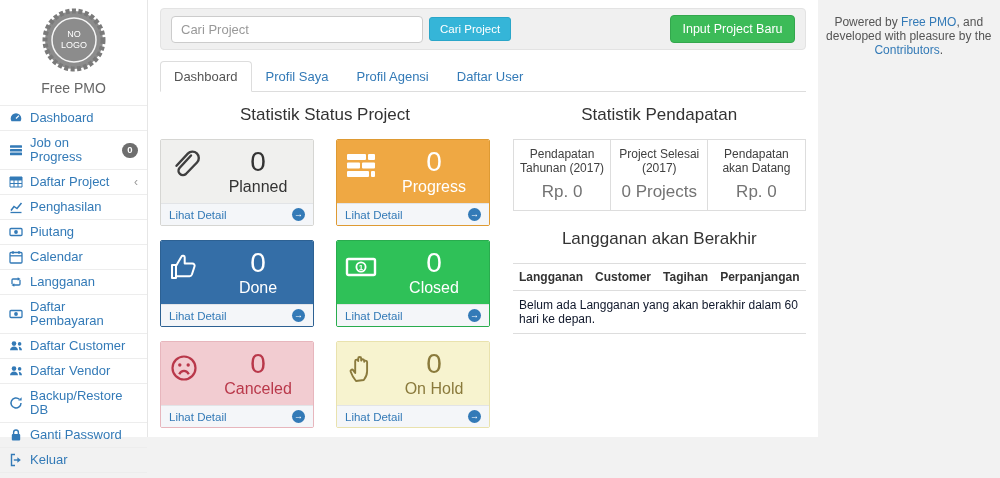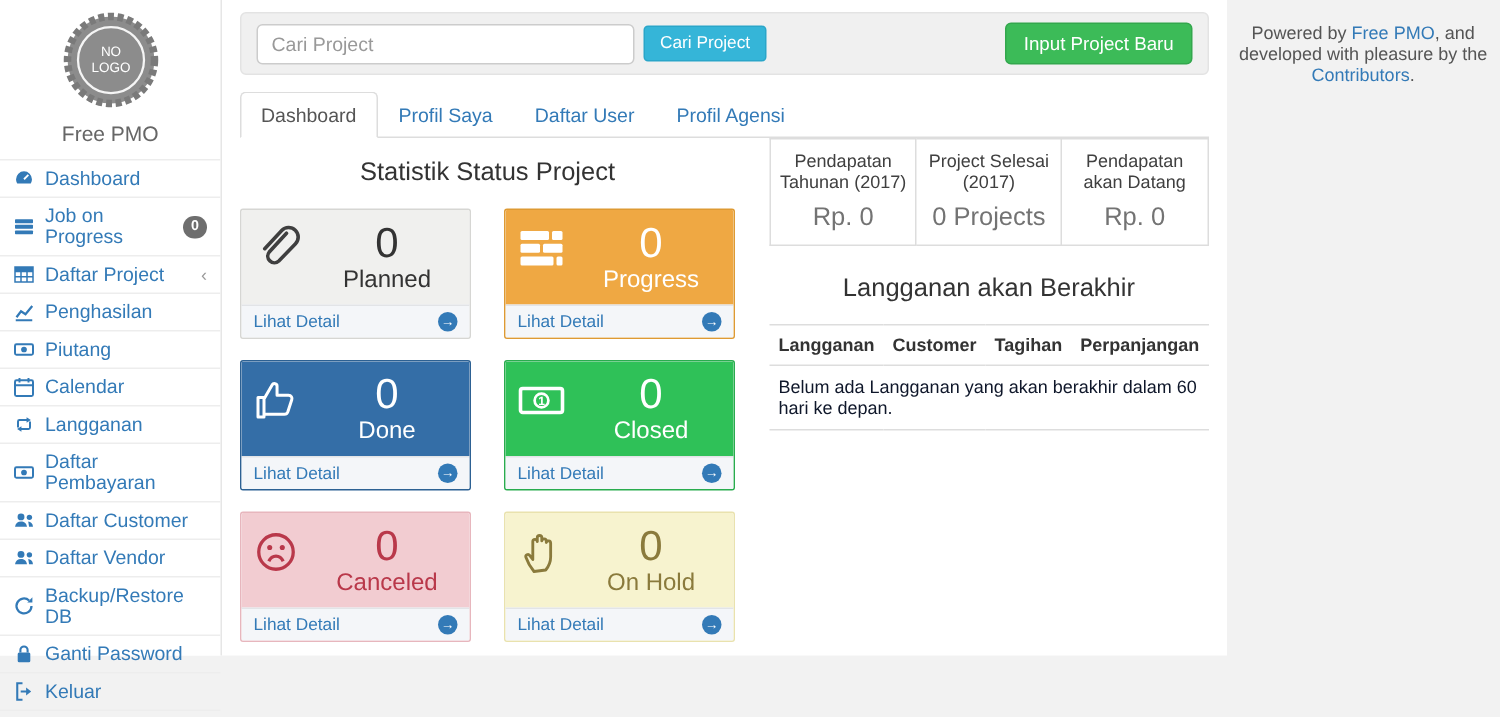--- a/index.html
+++ b/index.html
@@ -269,22 +269,22 @@
 
       <div class="well">
         <input class="search-input" type="text" placeholder="Cari Project" style="">
         <button class="btn btn-cyan">Cari Project</button>
         <button class="btn btn-green">Input Project Baru</button>
       </div>
 
       <div class="tabs">
         <div class="tab active">Dashboard</div>
         <div class="tab">Profil Saya</div>
+        <div class="tab">Profil Agensi</div>
         <div class="tab">Daftar User</div>
-        <div class="tab">Profil Agensi</div>
       </div>
 
       <div class="columns">
 
         <div class="col-left">
           <div class="section-title">Statistik Status Project</div>
 
           <div class="cards">
 
             <div class="card planned">
@@ -402,20 +402,21 @@
               <div class="card-footer">
                 <span>Lihat Detail</span>
                 <span class="go">→</span>
               </div>
             </div>
 
           </div>
         </div>
 
         <div class="col-right">
+          <div class="section-title">Statistik Pendapatan</div>
 
           <table class="income-table">
             <tbody>
                 <tr>
               <td>
                 <div class="inc-head">Pendapatan Tahunan (2017)</div>
                 <div class="inc-value">Rp. 0</div>
               </td>
               <td>
                 <div class="inc-head">Project Selesai (2017)</div>

